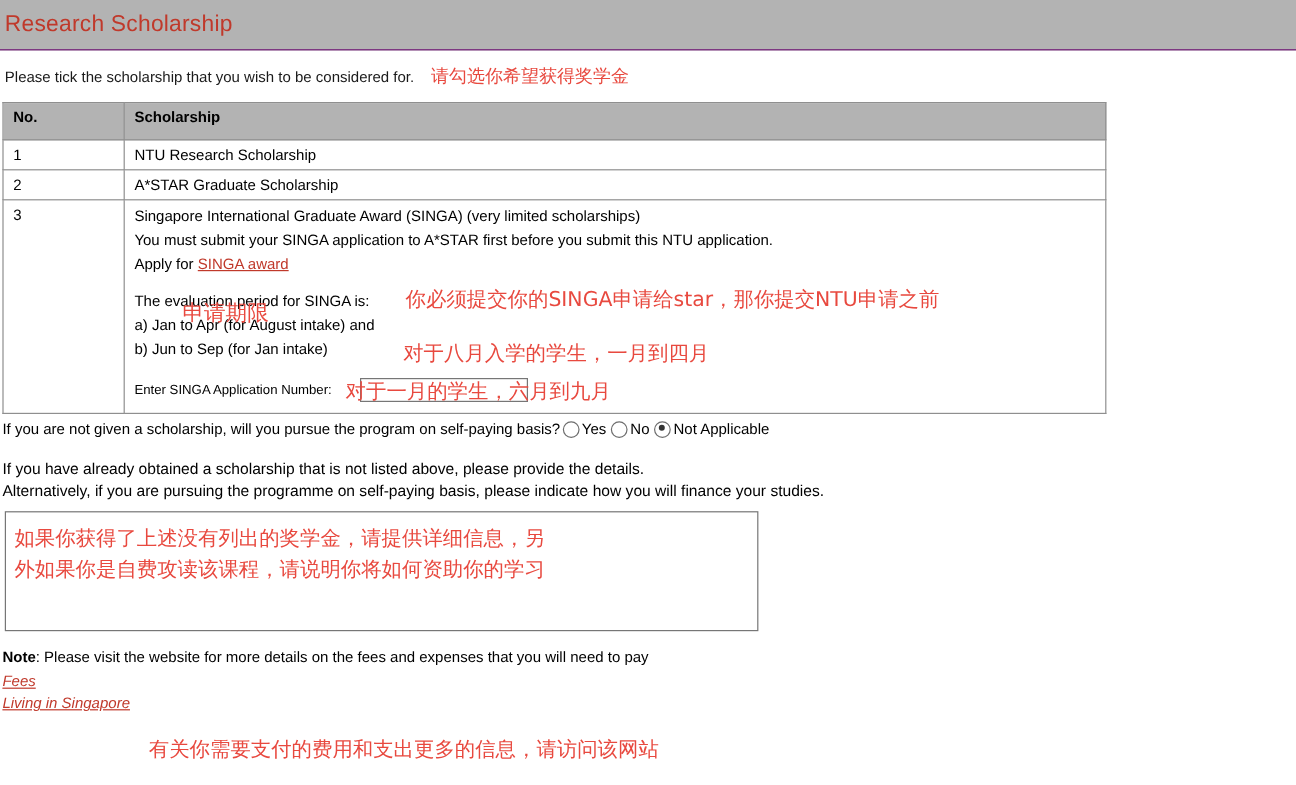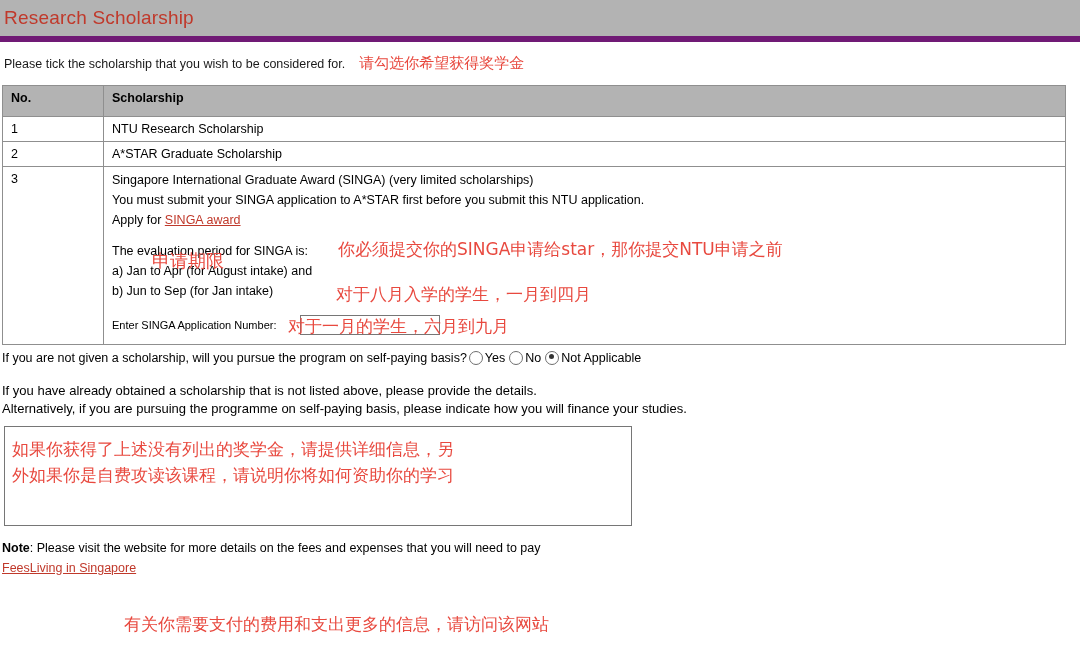--- a/index.html
+++ b/index.html
@@ -14,21 +14,21 @@
     font-size: 13px;
     color: #000000;
     overflow: hidden;
     position: relative;
   }
 
   
   .header-bar {
     background: #b3b3b3;
     height: 42px;
-    border-bottom: 6px solid #701a75;
+    border-bottom: 1px solid #701a75;
     display: flex;
     align-items: center;
     padding-left: 4px;
     box-sizing: border-box;
   }
   .header-title {
     color: #c0392b;
     font-size: 19px;
     font-family: "Liberation Sans", sans-serif;
     letter-spacing: 0.2px;
@@ -50,21 +50,21 @@
     white-space: nowrap;
   }
   .annot-inline {
     margin-left: 14px;
     font-size: 15px;
   }
 
   
   table.sch-table {
     border-collapse: collapse;
-    width: 1064px;
+    width: 920px;
     margin: 12px 0 0 2px;
     table-layout: fixed;
   }
   table.sch-table th,
   table.sch-table td {
     border: 1px solid #8f8f8f;
     text-align: left;
     vertical-align: top;
     padding: 5px 8px;
     font-size: 12.5px;
@@ -193,21 +193,22 @@
 
   
   .note-block {
     padding: 12px 0 0 2px;
     font-size: 12.5px;
   }
   .note-block b { font-weight: bold; }
   .footer-links {
     margin-top: 4px;
     display: flex;
-    flex-direction: row;
+    flex-direction: column;
+    font-style: italic;
   }
   .footer-links a {
     color: #c0392b;
     text-decoration: underline;
     font-size: 12.5px;
     line-height: 1.5;
     width: fit-content;
   }
   .footer-annot {
     position: absolute;

